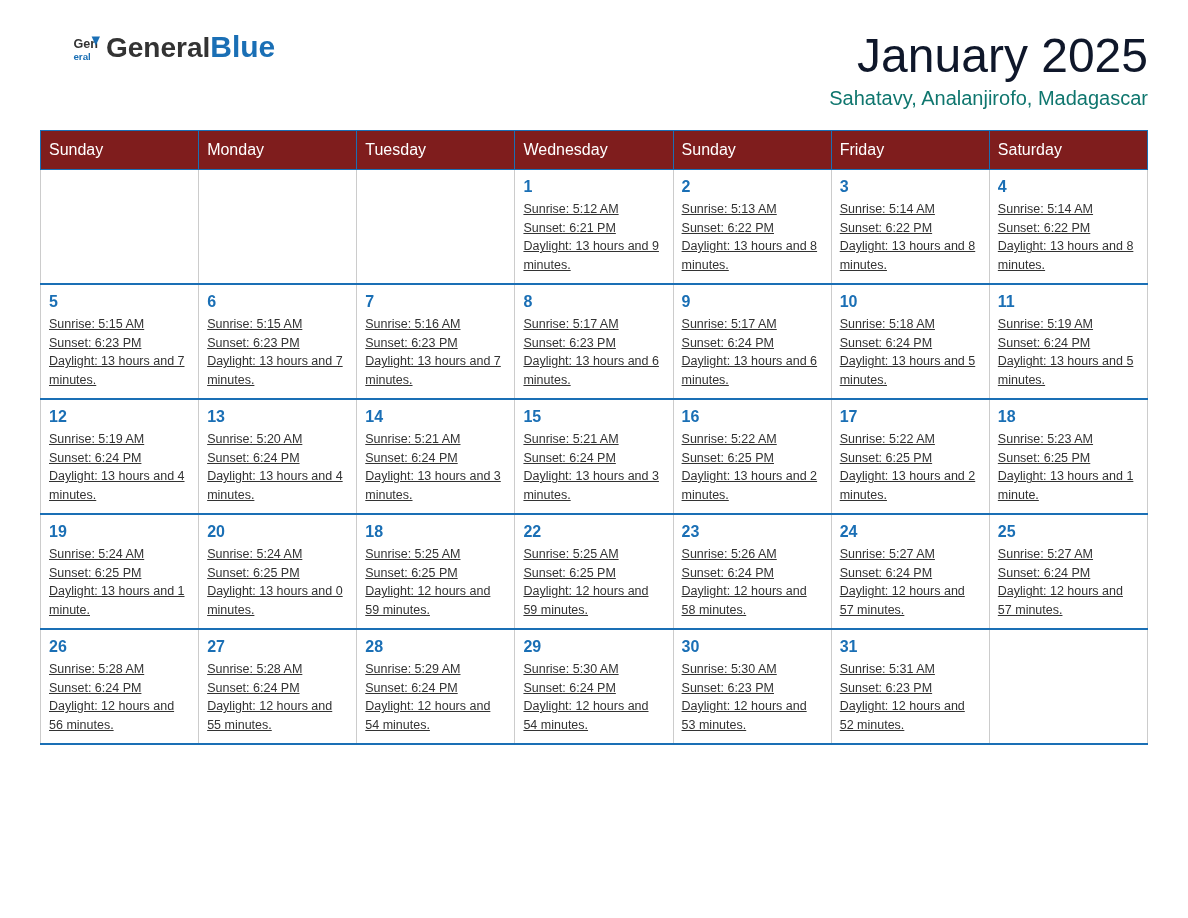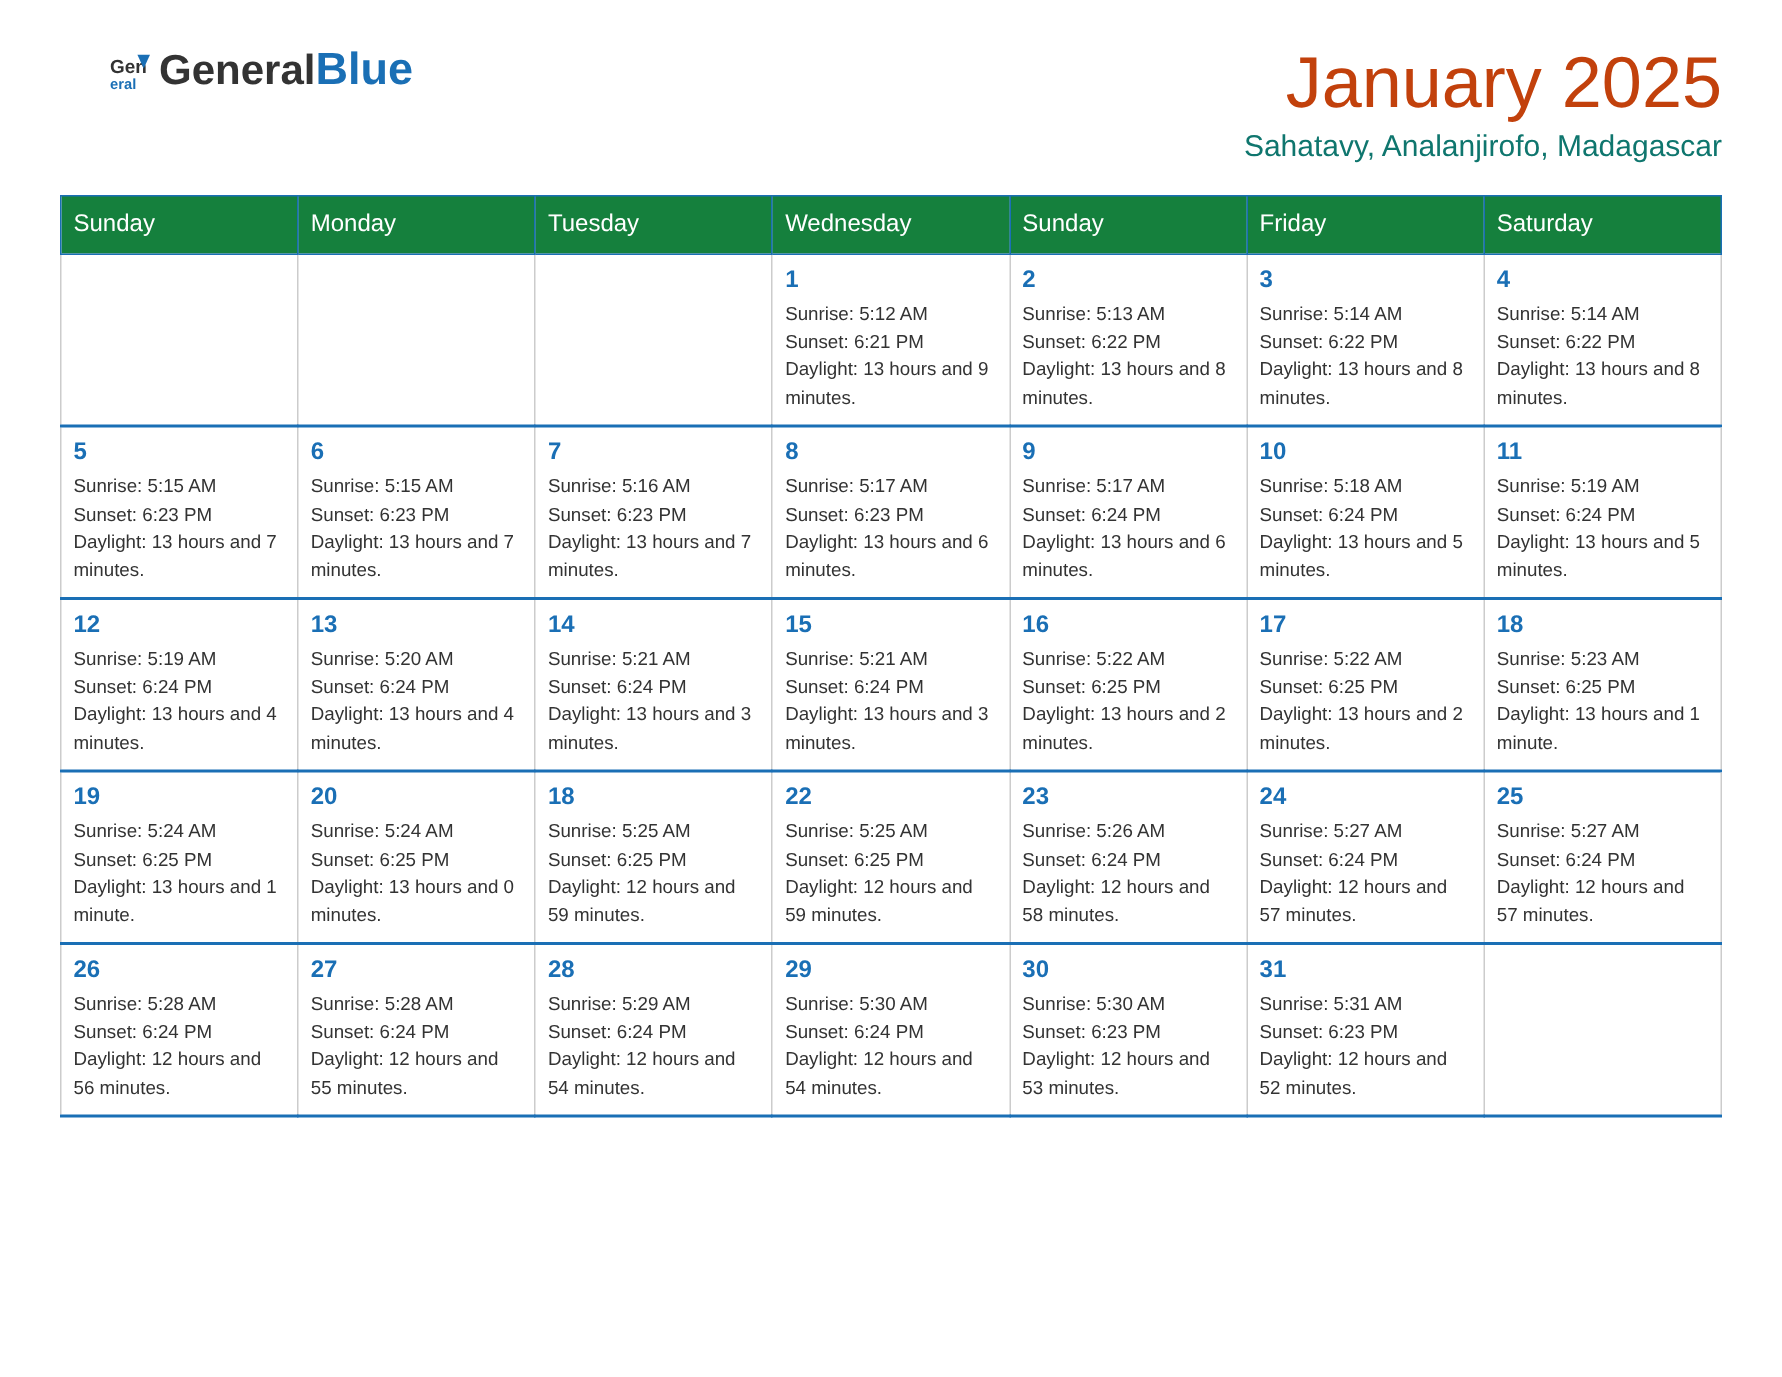--- a/index.html
+++ b/index.html
@@ -35,35 +35,35 @@
     .logo-icon {
       width: 28px;
       height: 28px;
     }
     .title-area {
       text-align: right;
     }
     .calendar-title {
       font-size: 48px;
       font-weight: normal;
-      color: #c2410c;
+      color: #0f172a;
       line-height: 1.1;
     }
     .calendar-subtitle {
       font-size: 20px;
       color: #0f766e;
       margin-top: 4px;
     }
     table {
       width: 100%;
       border-collapse: collapse;
       table-layout: fixed;
     }
     thead tr th {
-      background-color: #15803d;
+      background-color: #7f1d1d;
       color: #fff;
       padding: 10px 8px;
       font-size: 16px;
       font-weight: normal;
       text-align: left;
       border: 1px solid #1a6fb5;
     }
     tbody tr td {
       vertical-align: top;
       padding: 8px 8px;
@@ -76,20 +76,21 @@
       font-size: 16px;
       font-weight: bold;
       color: #1a6fb5;
       display: block;
       margin-bottom: 4px;
     }
     .day-info {
       color: #333;
       font-size: 12.5px;
       line-height: 1.5;
+      text-decoration: underline;
     }
     tbody tr td:first-child .day-number,
     tbody tr td .day-number {
       color: #1a6fb5;
     }
     tbody tr {
       border-bottom: 2px solid #1a6fb5;
     }
   </style>
 </head>

